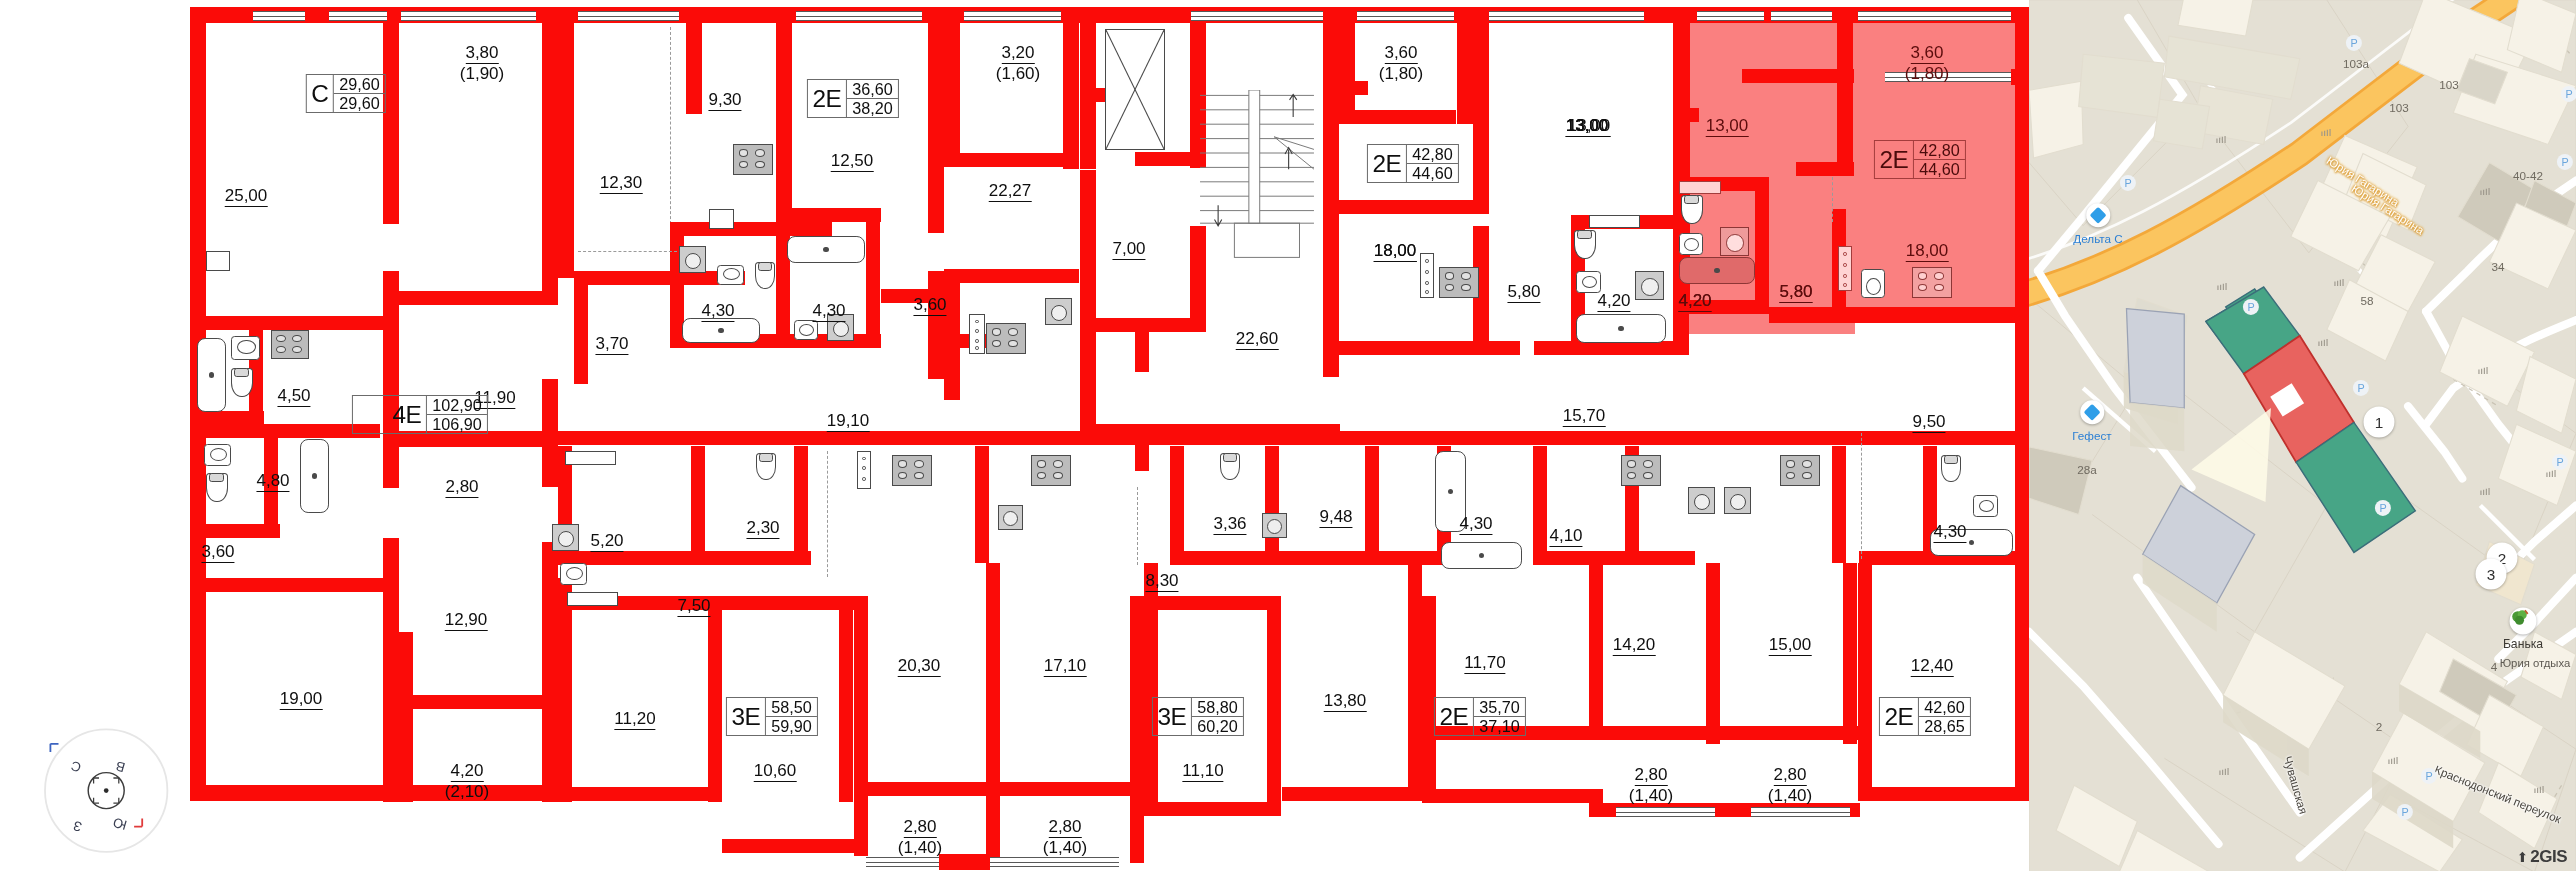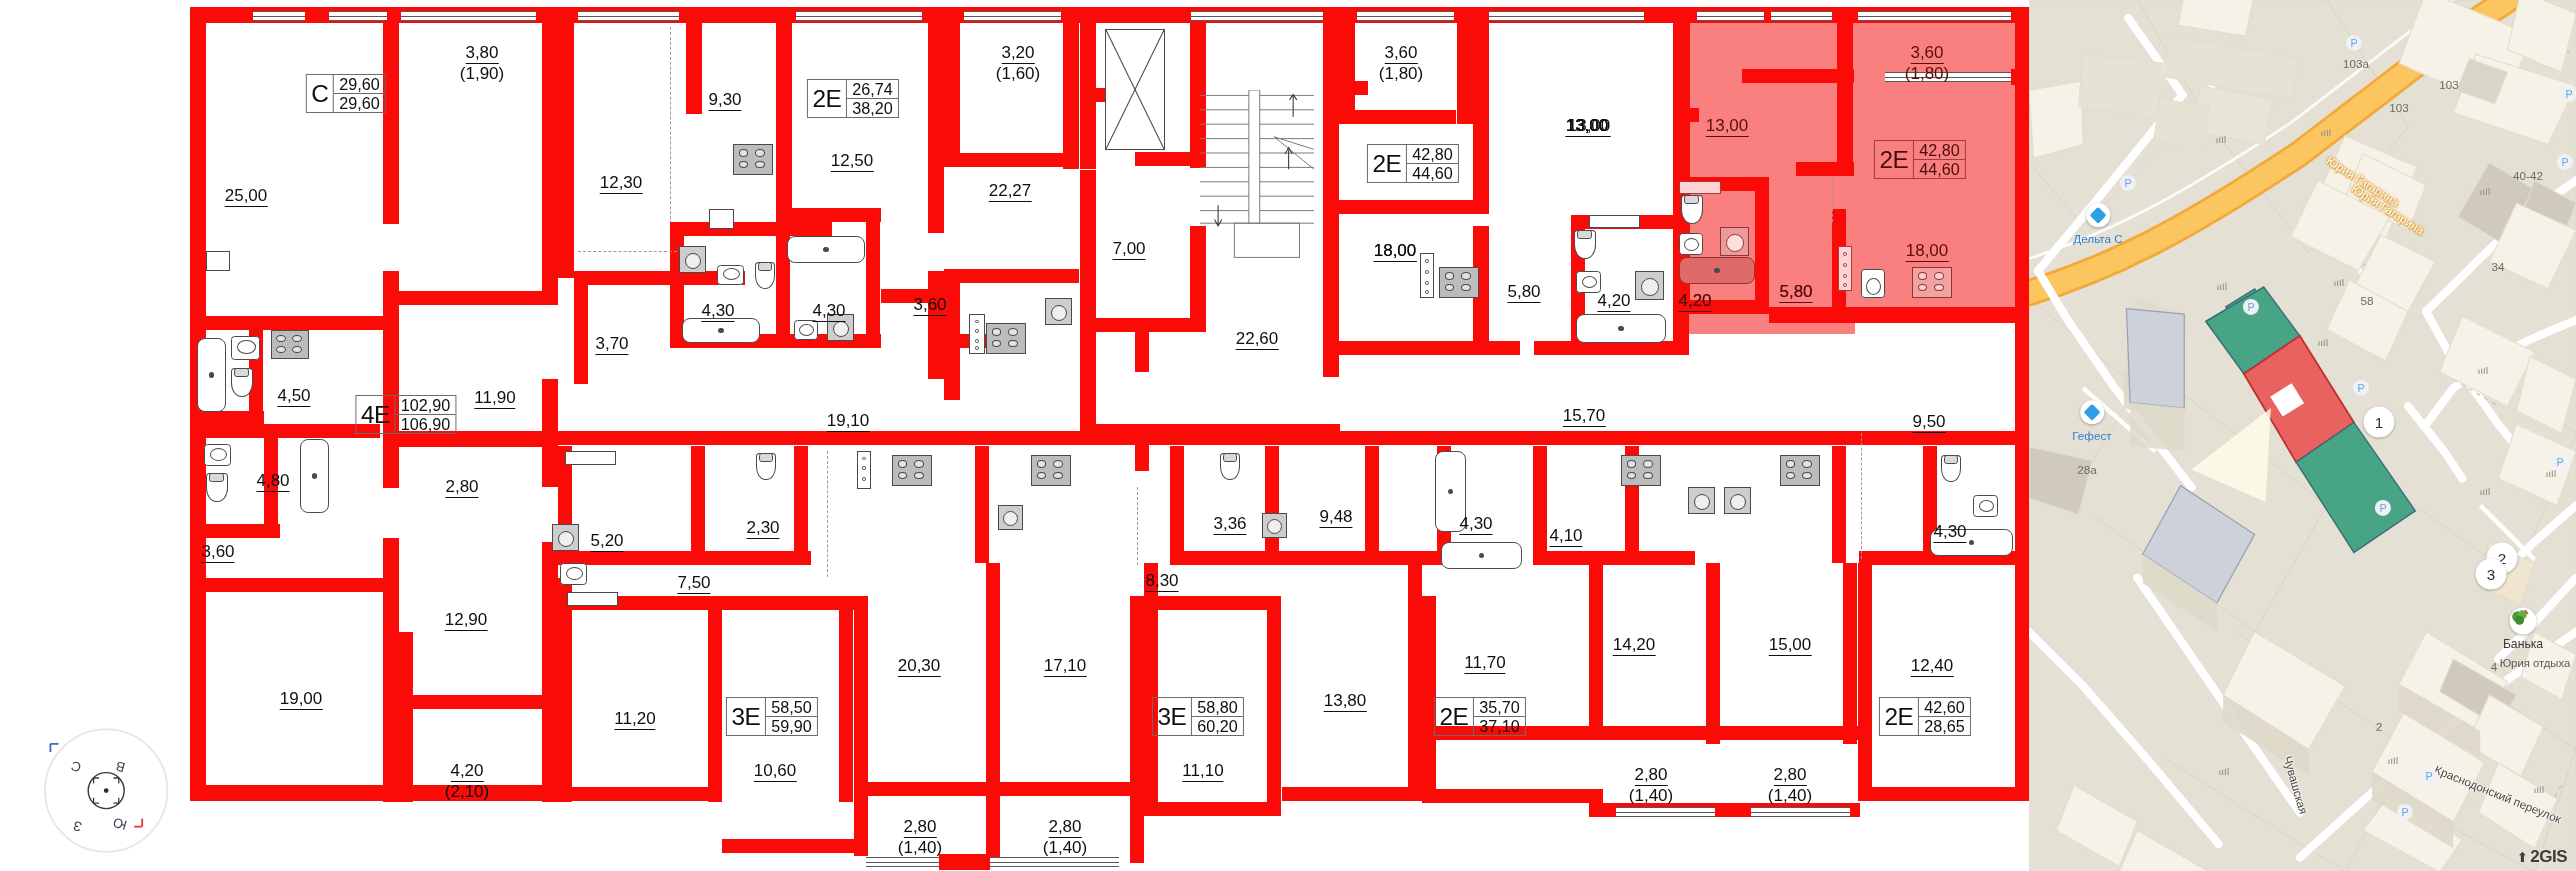--- a/index.html
+++ b/index.html
@@ -630,21 +630,21 @@
         <div class="lbl on-hl" style="left: 1796px; top: 282px;"><span class="a">5,80</span></div>
         <div class="lbl on-hl" style="left: 1695px; top: 291px;"><span class="a">4,20</span></div>
         <div class="lbl" style="left: 1929px; top: 412px;"><span class="a">9,50</span></div>
         <div class="lbl" style="left: 294px; top: 386px;"><span class="a">4,50</span></div>
         <div class="lbl" style="left: 495px; top: 388px;"><span class="a">11,90</span></div>
         <div class="lbl" style="left: 273px; top: 471px;"><span class="a">4,80</span></div>
         <div class="lbl" style="left: 462px; top: 477px;"><span class="a">2,80</span></div>
         <div class="lbl" style="left: 218px; top: 542px;"><span class="a">3,60</span></div>
         <div class="lbl" style="left: 607px; top: 531px;"><span class="a">5,20</span></div>
         <div class="lbl" style="left: 763px; top: 518px;"><span class="a">2,30</span></div>
-        <div class="lbl" style="left: 694px; top: 573px;"><span class="a">7,50</span></div>
+        <div class="lbl" style="left: 694px; top: 596px;"><span class="a">7,50</span></div>
         <div class="lbl" style="left: 466px; top: 610px;"><span class="a">12,90</span></div>
         <div class="lbl" style="left: 301px; top: 689px;"><span class="a">19,00</span></div>
         <div class="lbl" style="left: 635px; top: 709px;"><span class="a">11,20</span></div>
         <div class="lbl" style="left: 775px; top: 761px;"><span class="a">10,60</span></div>
         <div class="lbl" style="left: 467px; top: 761px;"><span class="a">4,20</span><span class="b">(2,10)</span></div>
         <div class="lbl" style="left: 919px; top: 656px;"><span class="a">20,30</span></div>
         <div class="lbl" style="left: 1065px; top: 656px;"><span class="a">17,10</span></div>
         <div class="lbl" style="left: 920px; top: 817px;"><span class="a">2,80</span><span class="b">(1,40)</span></div>
         <div class="lbl" style="left: 1065px; top: 817px;"><span class="a">2,80</span><span class="b">(1,40)</span></div>
         <div class="lbl" style="left: 1162px; top: 571px;"><span class="a">8,30</span></div>
@@ -678,39 +678,39 @@
         <div class="badge" style="left: 346px; top: 74px;">
           <div class="t">C</div>
           <div class="nums">
             <span>29,60</span>
             <span>29,60</span>
           </div>
         </div>
         <div class="badge" style="left: 853px; top: 79px;">
           <div class="t">2E</div>
           <div class="nums">
-            <span>26,74</span>
+            <span>36,60</span>
             <span>38,20</span>
           </div>
         </div>
         <div class="badge" style="left: 1413px; top: 144px;">
           <div class="t">2E</div>
           <div class="nums">
             <span>42,80</span>
             <span>44,60</span>
           </div>
         </div>
         <div class="badge hl" style="left: 1920px; top: 140px;">
           <div class="t">2E</div>
           <div class="nums">
             <span>42,80</span>
             <span>44,60</span>
           </div>
         </div>
-        <div class="badge" style="left: 406px; top: 395px;">
+        <div class="badge" style="left: 420px; top: 395px; padding-left: 35px;">
           <div class="t">4E</div>
           <div class="nums">
             <span>102,90</span>
             <span>106,90</span>
           </div>
         </div>
         <div class="badge" style="left: 772px; top: 697px;">
           <div class="t">3E</div>
           <div class="nums">
             <span>58,50</span>

